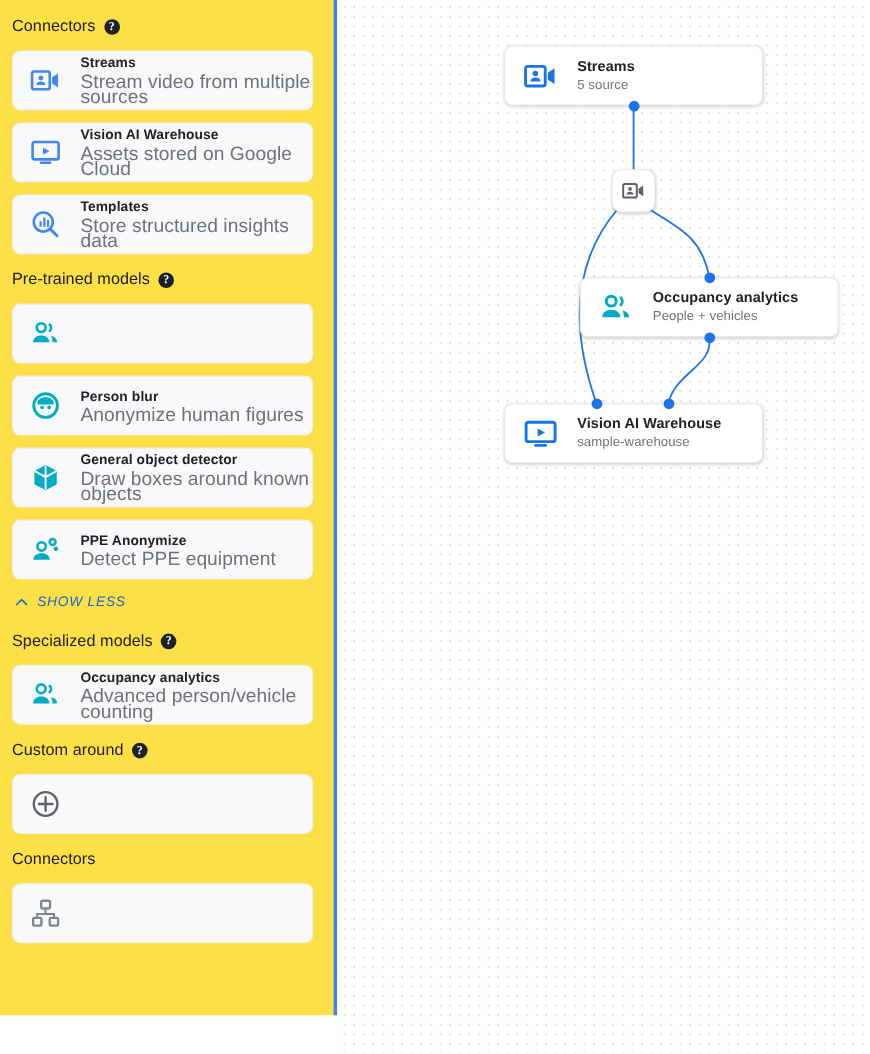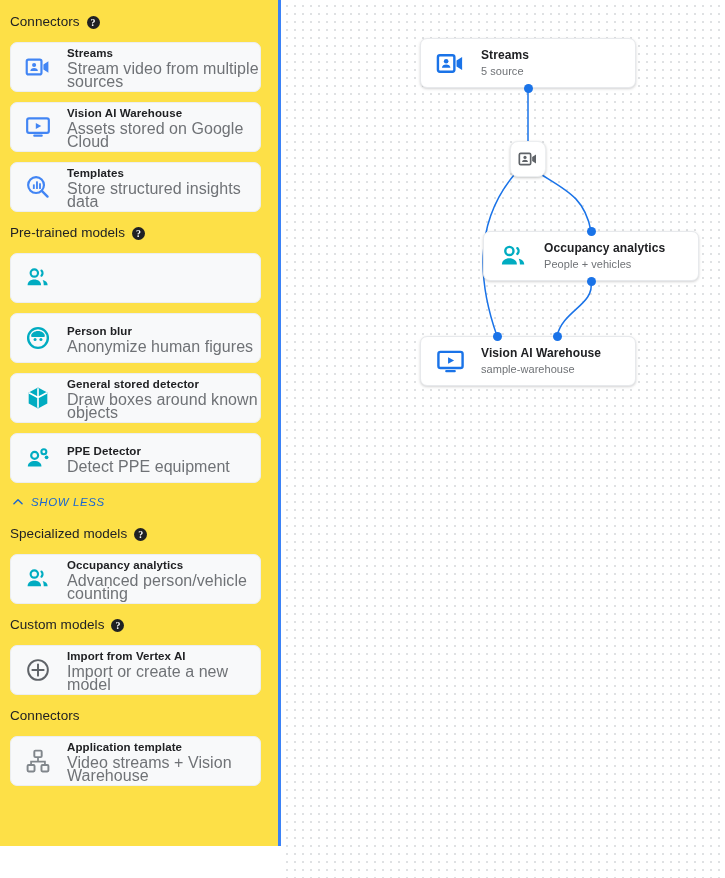--- a/index.html
+++ b/index.html
@@ -244,35 +244,35 @@
         </div>
       </div>
       <div class="card">
         <span class="card-icon">
           <svg width="26" height="26" viewBox="0 0 24 24" fill="none">
             <path d="M12 2.3l8.6 4.6v10.2L12 21.7 3.4 17.1V6.9z" fill="#00acc1"></path>
             <path d="M12 2.9v18.2M3.7 7.1L12 11.6l8.3-4.5" stroke="#ffffff" stroke-width="1.5"></path>
           </svg>
         </span>
         <div class="card-text">
-          <div class="card-title">General stored detector</div>
+          <div class="card-title">General object detector</div>
           <div class="card-sub">Draw boxes around known objects</div>
         </div>
       </div>
       <div class="card">
         <span class="card-icon">
           <svg width="26" height="26" viewBox="0 0 24 24" fill="none">
             <circle cx="8.9" cy="9.6" r="3.2" stroke="#00acc1" stroke-width="2"></circle>
             <path d="M2.6 19.8c0-3.2 2.8-5 6.3-5s6.3 1.8 6.3 5z" fill="#00acc1"></path>
             <circle cx="17.4" cy="6.2" r="2.3" stroke="#00acc1" stroke-width="1.9"></circle>
             <circle cx="19.9" cy="11.4" r="1.7" fill="#00acc1"></circle>
           </svg>
         </span>
         <div class="card-text">
-          <div class="card-title">PPE Detector</div>
+          <div class="card-title">PPE Anonymize</div>
           <div class="card-sub">Detect PPE equipment</div>
         </div>
       </div>
       <div class="show-less">
         <span>
           <svg width="14" height="14" viewBox="0 0 24 24" fill="none">
             <path d="M5 15l7-7 7 7" stroke="#1a66d0" stroke-width="2.4" stroke-linecap="round" stroke-linejoin="round"></path>
           </svg>
         </span>
         <span>SHOW LESS</span>
@@ -289,51 +289,43 @@
             <path d="M15.2 5.1a3.4 3.4 0 010 4.8" stroke="#00acc1" stroke-width="2" stroke-linecap="round"></path>
             <path d="M16.3 13.9c2.8.5 4.6 2.3 4.6 4.7h-3.6c0-1.9-.4-3.4-1-4.7z" fill="#00acc1"></path>
           </svg>
         </span>
         <div class="card-text">
           <div class="card-title">Occupancy analytics</div>
           <div class="card-sub">Advanced person/vehicle counting</div>
         </div>
       </div>
       <div class="section-head">
-        <span class="section-title">Custom models</span>
+        <span class="section-title">Custom around</span>
         <span class="help-icon">?</span>
       </div>
       <div class="card">
         <span class="card-icon">
           <svg width="26" height="26" viewBox="0 0 24 24" fill="none">
             <circle cx="12" cy="12" r="9.1" stroke="#5f6368" stroke-width="1.8"></circle>
             <path d="M12 6.8v10.4M6.8 12h10.4" stroke="#5f6368" stroke-width="1.8" stroke-linecap="round"></path>
           </svg>
         </span>
-        <div class="card-text">
-          <div class="card-title">Import from Vertex AI</div>
-          <div class="card-sub">Import or create a new model</div>
-        </div>
       </div>
       <div class="section-head">
         <span class="section-title">Connectors</span>
       </div>
       <div class="card">
         <span class="card-icon">
           <svg width="26" height="26" viewBox="0 0 24 24" fill="none">
             <rect x="8.6" y="2.4" width="6.8" height="6" rx="1" stroke="#80868b" stroke-width="1.8"></rect>
             <rect x="2.4" y="15.6" width="6.4" height="6" rx="1" stroke="#80868b" stroke-width="1.8"></rect>
             <rect x="15.2" y="15.6" width="6.4" height="6" rx="1" stroke="#80868b" stroke-width="1.8"></rect>
             <path d="M12 8.4v4.2M5.6 15.6v-3H18.4v3" stroke="#80868b" stroke-width="1.6"></path>
           </svg>
         </span>
-        <div class="card-text">
-          <div class="card-title">Application template</div>
-          <div class="card-sub">Video streams + Vision Warehouse</div>
-        </div>
       </div>
     </div>
 
   <div class="canvas" id="canvas">
     <svg class="edges" id="edges" viewBox="0 0 444 878">
         <path d="M 247 88 L 247 141" stroke="#1a73e8" stroke-width="1.5" fill="none"></path>
         <path d="M 233 175 C 203 211, 190 262, 216 336" stroke="#1a73e8" stroke-width="1.5" fill="none"></path>
         <path d="M 261 175 C 287 191, 304 199, 310 231" stroke="#1a73e8" stroke-width="1.5" fill="none"></path>
         <path d="M 310 281 C 314 305, 282 310, 276 336" stroke="#1a73e8" stroke-width="1.5" fill="none"></path>
       </svg>

